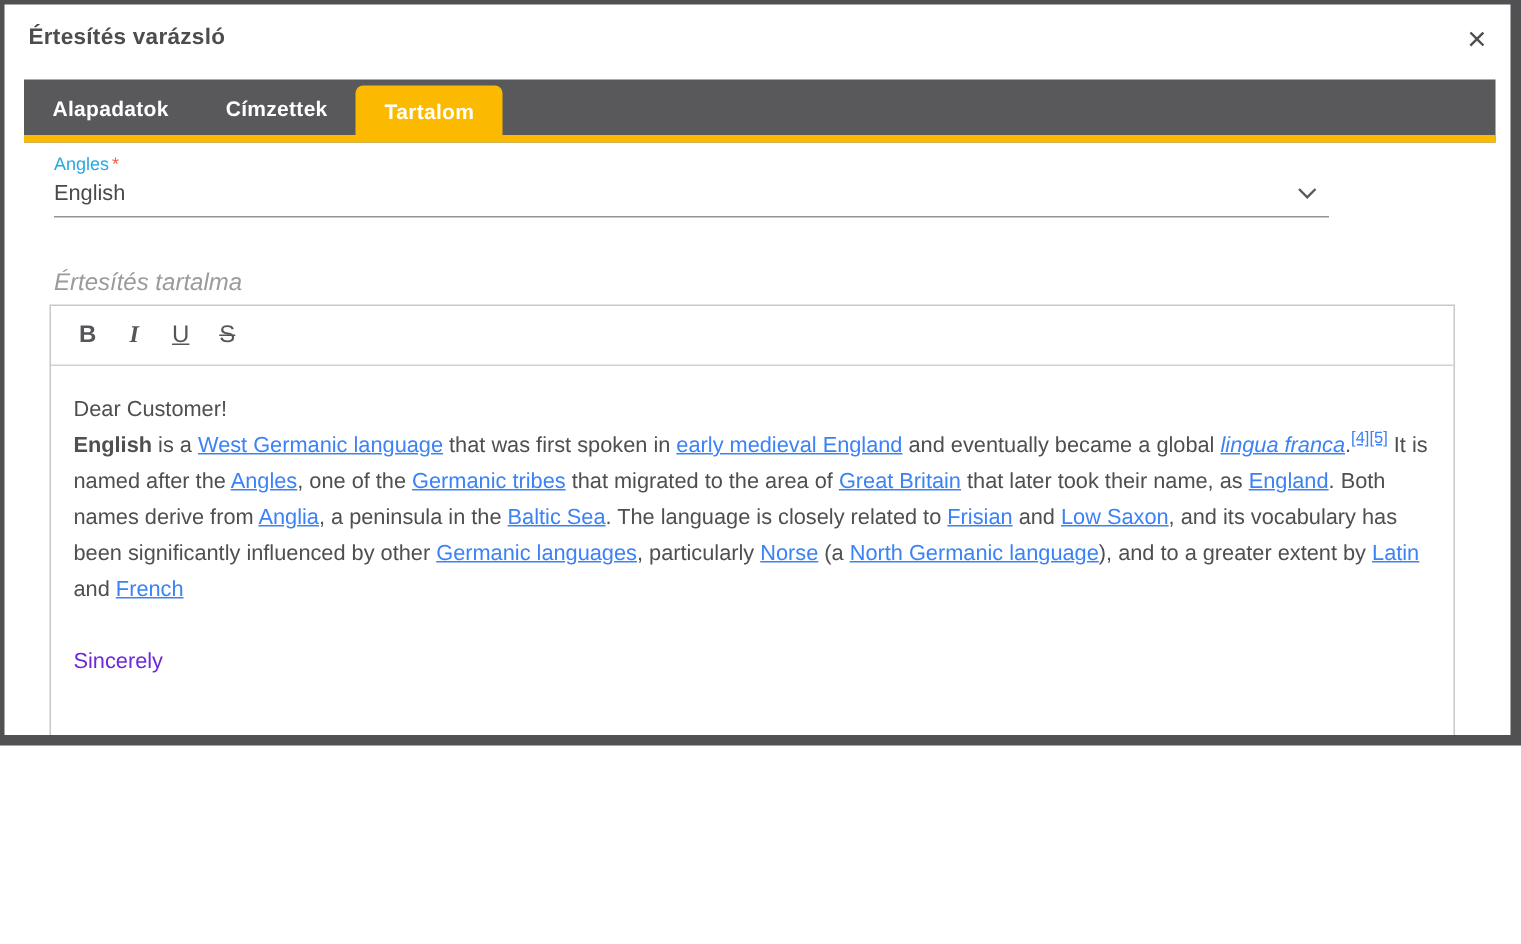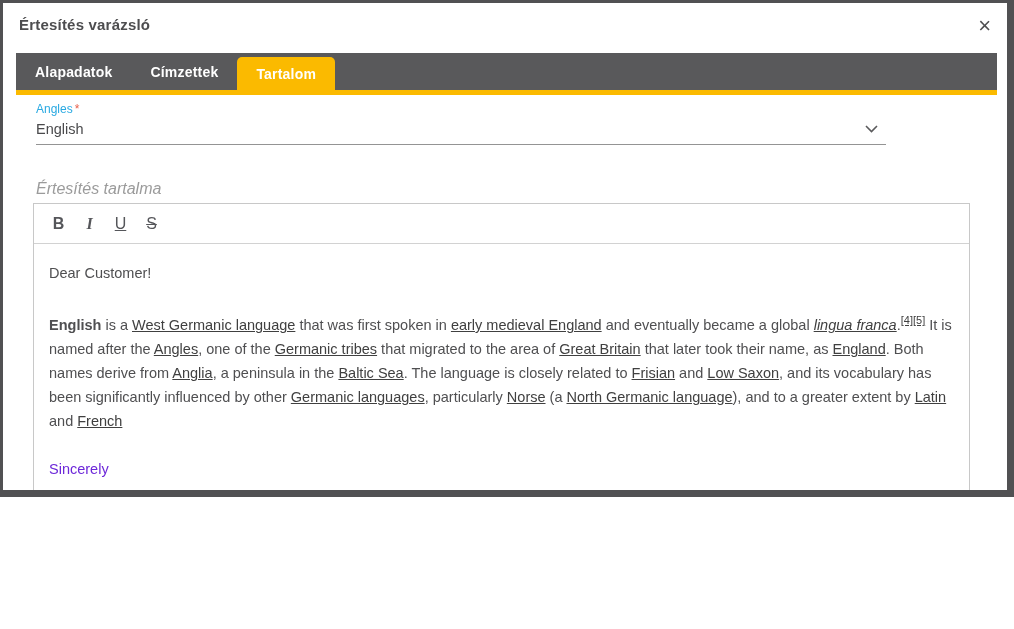--- a/index.html
+++ b/index.html
@@ -65,23 +65,23 @@
     font-size:16px; color:#55565a; text-align:center; padding:0;
     font-family:"Liberation Sans", sans-serif;
   }
   .tb.bold { font-weight:700; }
   .tb.italic { font-style:italic; font-family:"Liberation Serif", serif; font-weight:600;}
   .tb.underline { text-decoration:underline; }
   .tb.strike { text-decoration:line-through; }
   .editor-body {
     padding:17px 15px; font-size:14.5px; color:#4f4f51; line-height:24px;
   }
-  .greeting { margin-bottom:28px; }
+  .greeting { }
   .para { margin-bottom:24px; }
-  .para a, .para a:visited { color:#404040; }
+  .para a, .para a:visited { color:#3b82f6; }
   .para sup { line-height:0; font-size:11px; }
   .para a.italic { font-style:italic; }
   .closing { color:#6d28d9; }
   
   .btn {
     position:absolute; display:inline-flex; align-items:center;
     background:#fbba00; color:#fff; font-weight:700; font-size:14px;
     border:none; border-radius:3px; cursor:pointer;
     box-shadow:0 2px 5px rgba(0,0,0,.35);
     font-family:"Liberation Sans", sans-serif; letter-spacing:.2px;

